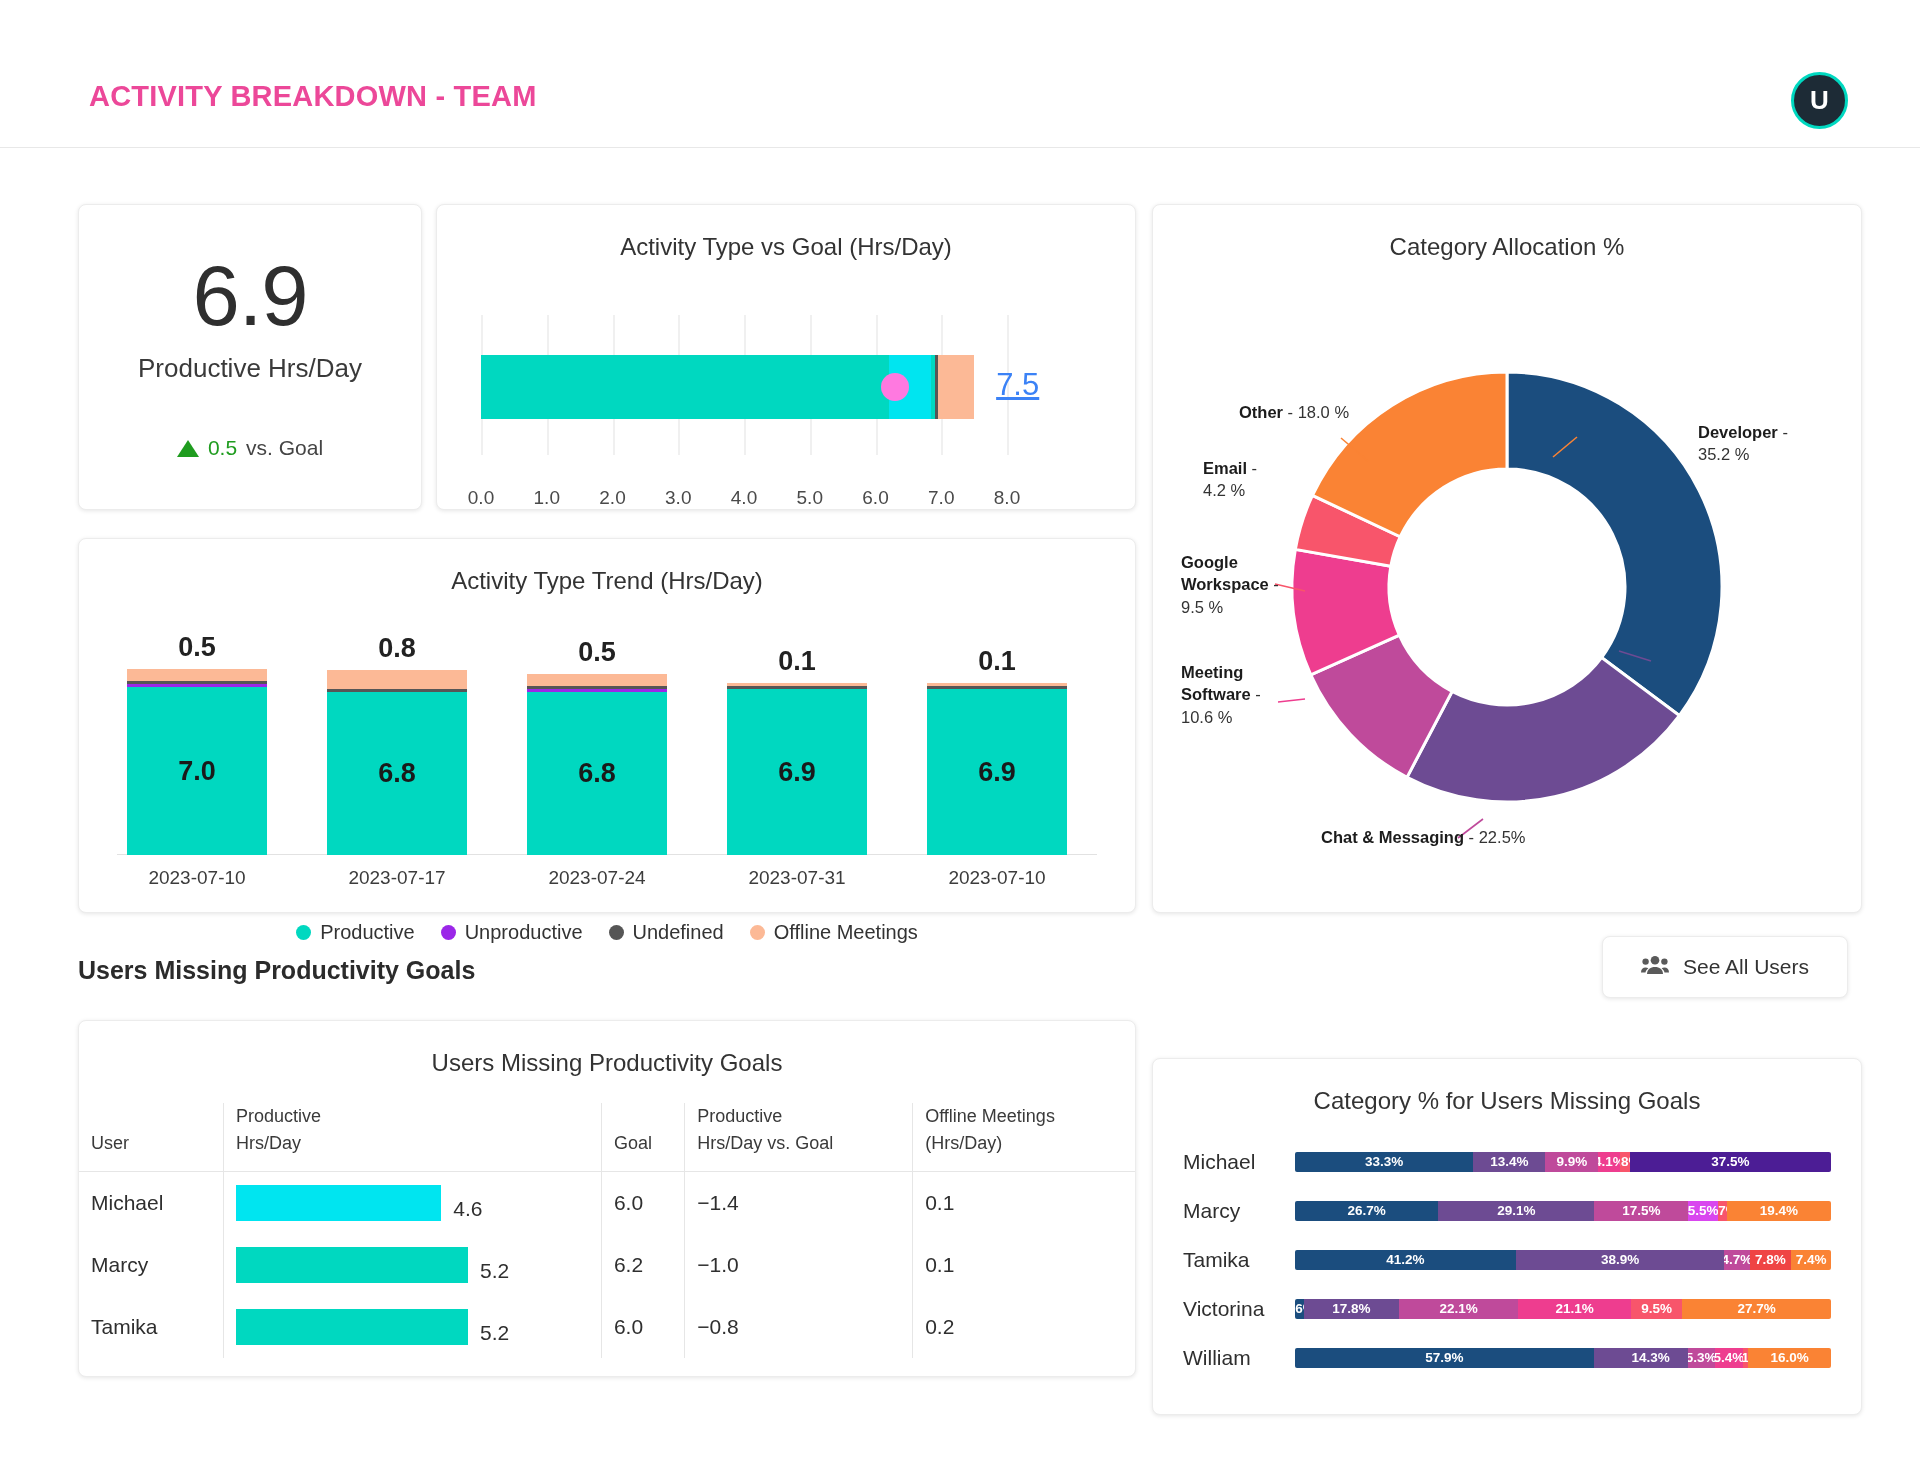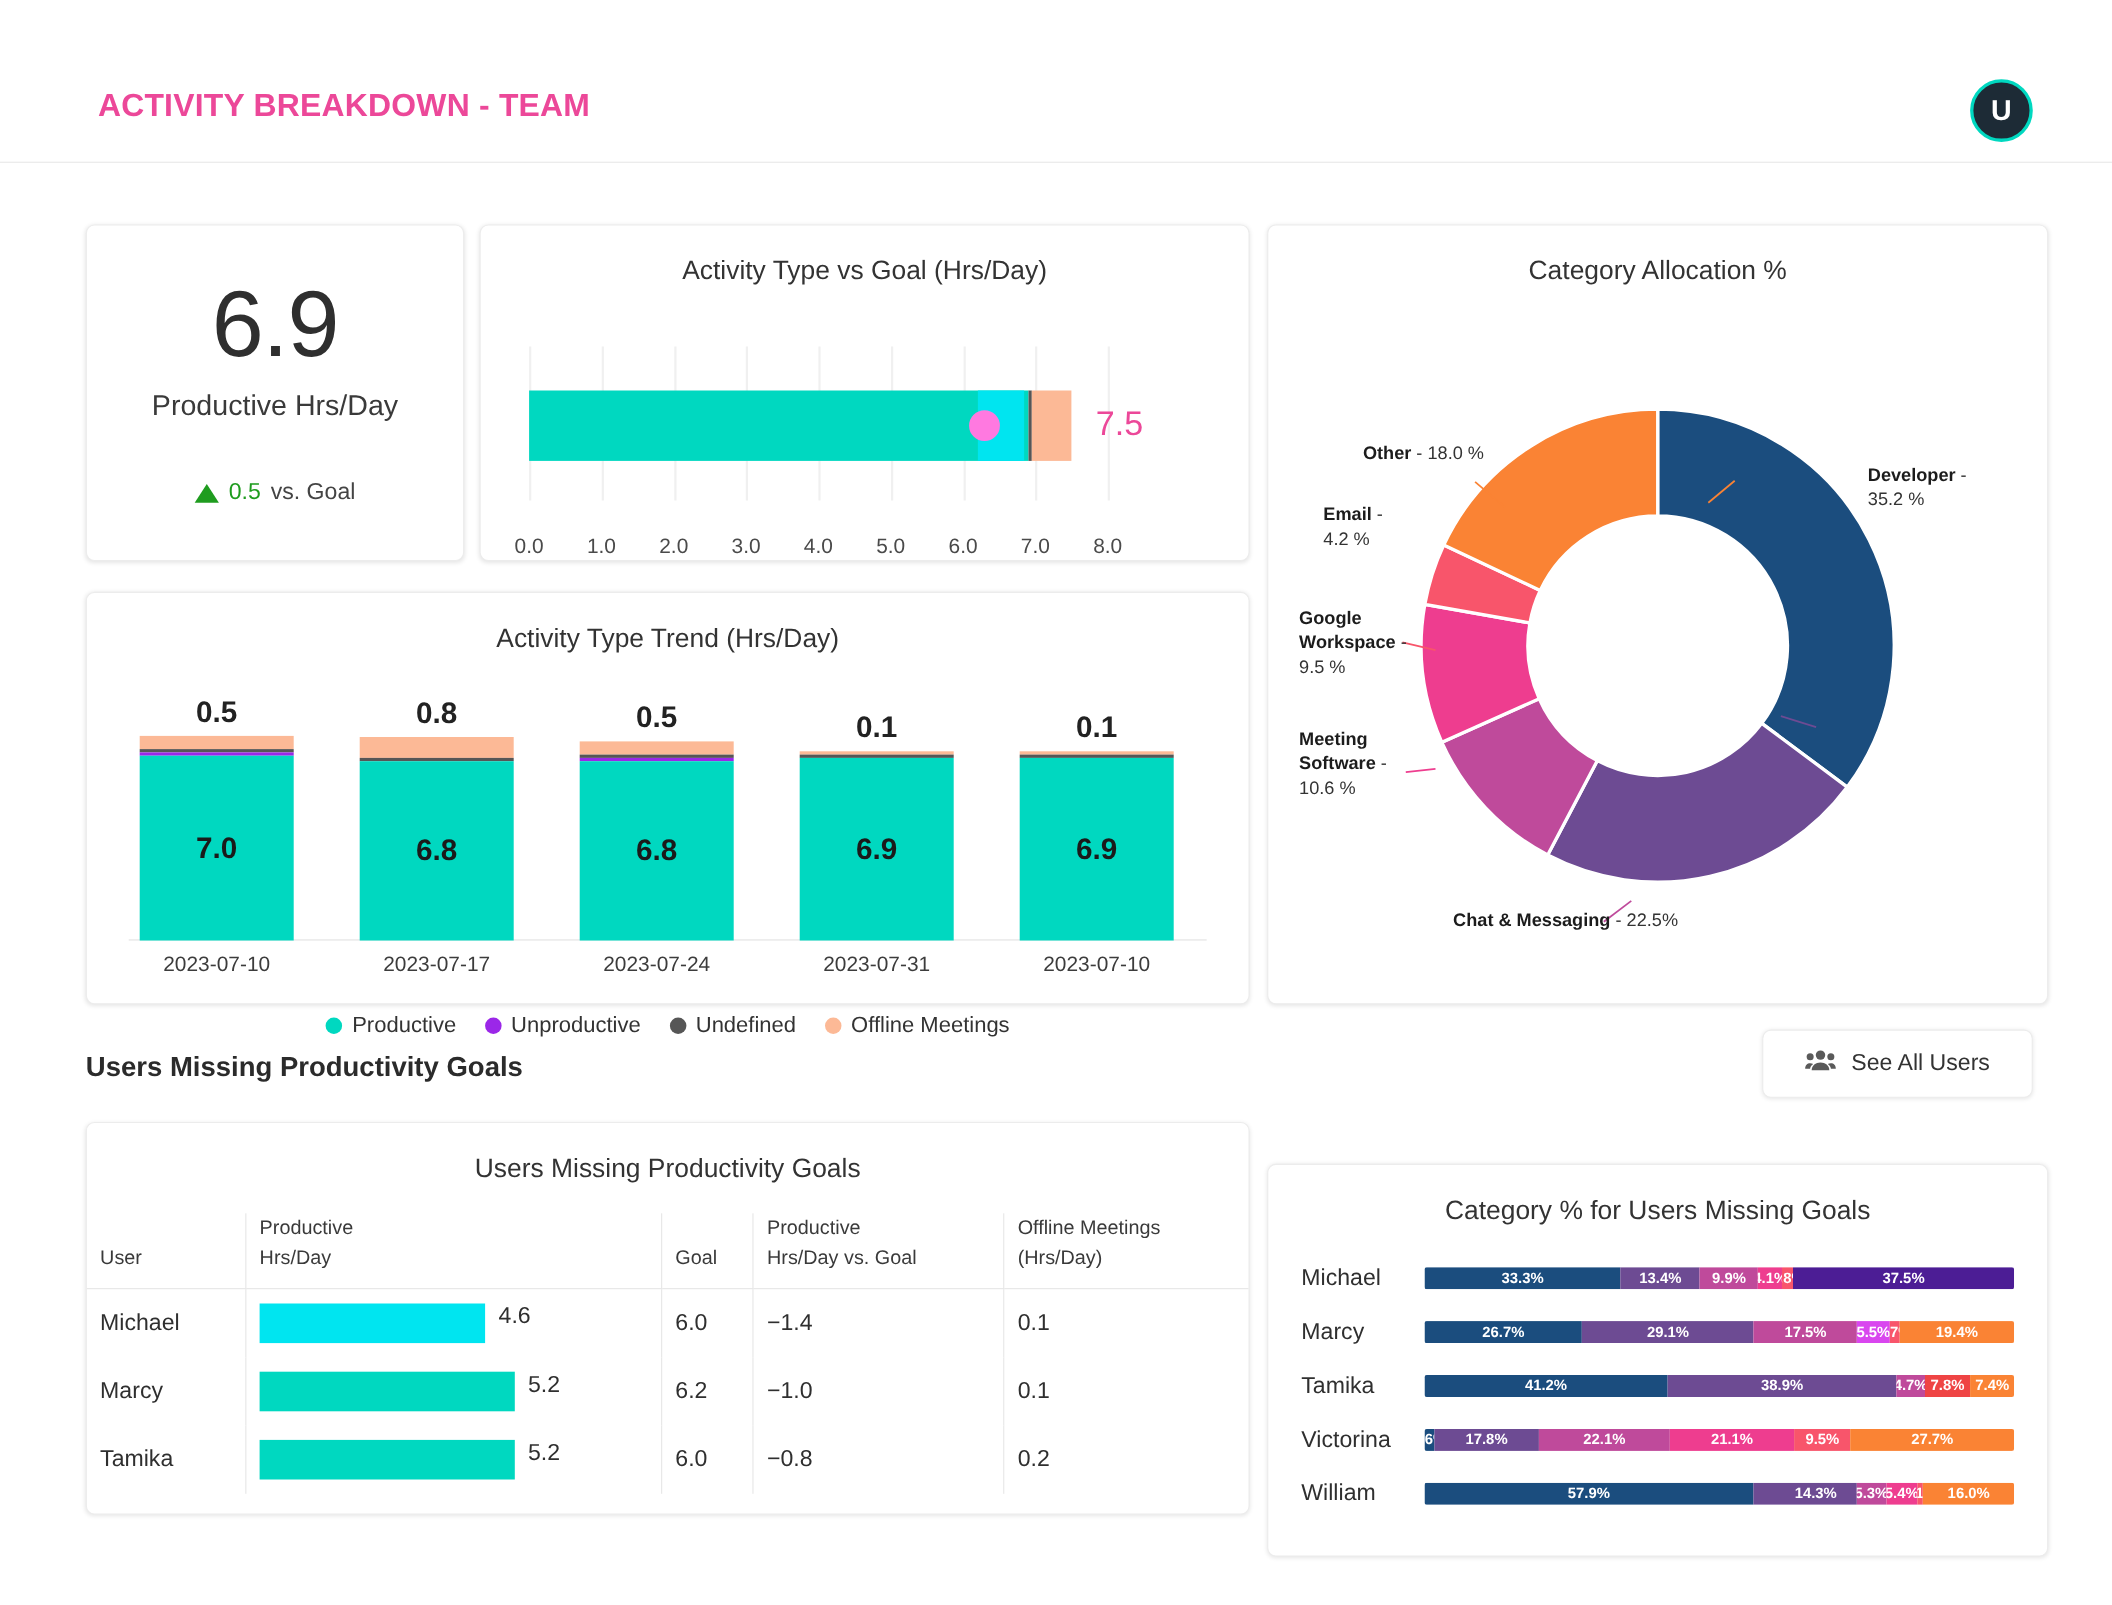--- a/index.html
+++ b/index.html
@@ -70,21 +70,21 @@
   .bullet-plot { position: relative; margin: 30px 0 0 0; height: 190px; }
   .bullet-ticks { position: absolute; left: 0; top: 0; width: 100%; height: 190px; }
   .tickline { position: absolute; top: 24px; width: 2px; height: 140px; background: #f0f0f0; }
   .bullet-bar { position: absolute; top: 64px; height: 64px; display: flex; }
   .seg { height: 100%; }
   .bullet-dot {
     position: absolute; width: 28px; height: 28px; border-radius: 50%;
     background: #ff79e0; top: 82px;
   }
   .bullet-goal {
-    position: absolute; top: 76px; font-size: 31px; color: #ec4899;
+    position: absolute; top: 76px; font-size: 31px; color: #3b82f6; text-decoration: underline;
   }
   .bullet-axis { position: absolute; top: 196px; width: 100%; height: 30px; }
   .axis-lbl {
     position: absolute; font-size: 19px; color: #4a4a4a; transform: translateX(-50%);
   }
 
   
   #trend-card { left: 78px; top: 538px; width: 1058px; height: 375px; }
   .trend-plot { position: relative; height: 240px; margin-top: 20px; }
   .tbar-group { position: absolute; bottom: 0; width: 140px; }
@@ -140,21 +140,21 @@
     font-size: 18px; font-weight: normal; color: #3a3a3a; text-align: left;
     vertical-align: bottom; padding: 0 12px 14px 12px;
     border-bottom: 1px solid #e6e6e6; border-right: 1px solid #e6e6e6;
     line-height: 1.5;
   }
   .tbl th:last-child, .tbl td:last-child { border-right: none; }
   .tbl td {
     font-size: 21px; color: #2f2f2f; padding: 13px 12px;
     border-right: 1px solid #e6e6e6; vertical-align: middle;
   }
-  .cell-bar-wrap { display: flex; align-items: flex-start; gap: 12px; }
+  .cell-bar-wrap { display: flex; align-items: flex-end; gap: 12px; }
   .cell-bar { height: 36px; }
   .neg { color: #f4442e; }
 
   
   #usercat-card { left: 1152px; top: 1058px; width: 710px; height: 357px; }
   .ucrow { display: flex; align-items: center; margin: 0 30px; height: 49px; }
   .ucname { width: 112px; font-size: 21px; color: #2f2f2f; }
   .ucbar { flex: 1; height: 20px; display: flex; border-radius: 2px; overflow: hidden; }
   .ucseg {
     display: flex; align-items: center; justify-content: center;

